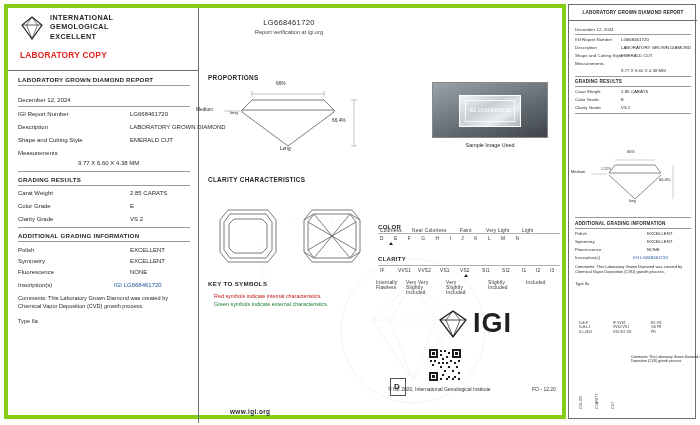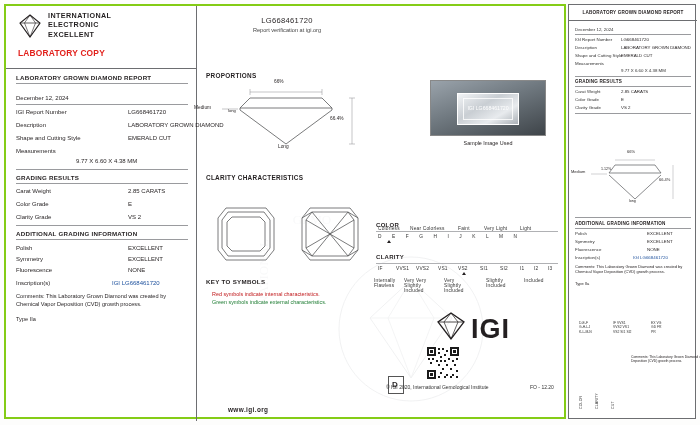--- a/index.html
+++ b/index.html
@@ -9,21 +9,21 @@
     font-family:"Liberation Sans", sans-serif;
     background:#ffffff;
     color:#231f20;
     overflow:hidden;
   }
   .page { position:relative; width:700px; height:425px; background:#fdfdfc; }
 
   
   .frame {
     position:absolute; left:4px; top:4px; width:562px; height:415px;
-    border:2px solid #84cc16; background:#ffffff;
+    border:4px solid #84cc16; background:#ffffff;
   }
   .side {
     position:absolute; left:568px; top:4px; width:128px; height:415px;
     border:1px solid #6d6e71; background:#ffffff;
   }
 
   
   .hdr { position:absolute; left:0; top:0; width:190px; height:62px; }
   .logo-blk { position:absolute; left:12px; top:5px; display:flex; align-items:flex-start; }
   .logo-dia {
@@ -102,21 +102,21 @@
   }
 
   
   .scale-label { position:absolute; font-size:6px; font-weight:bold; letter-spacing:.3px; }
   .scale-row { position:absolute; font-size:4.8px; letter-spacing:.2px; color:#333; }
   .sline { position:absolute; height:1px; background:#b0b1b4; }
   .marker { position:absolute; width:0; height:0; border-left:2.6px solid transparent; border-right:2.6px solid transparent; border-bottom:3.6px solid #231f20; }
 
   
   .biglogo { position:absolute; left:430px; top:300px; display:flex; align-items:center; }
-  .biglogo .txt { font-size:27px; font-weight:bold; letter-spacing:1px; margin-left:5px;margin-top:8px; }
+  .biglogo .txt { font-size:27px; font-weight:bold; letter-spacing:1px; margin-left:5px; }
 
   
   .foot-c { position:absolute; left:380px; top:378px; font-size:5px; color:#333; }
   .foot-fc { position:absolute; left:524px; top:378px; font-size:5px; color:#333; }
   .www { position:absolute; left:222px; top:400px; font-size:6.4px; font-weight:bold; letter-spacing:.4px; }
 
   .qr { position:absolute; left:420px; top:340px; width:34px; height:34px; }
 
   .dbox { position:absolute; left:382px; top:370px; width:16px; height:18px; border:1px solid #555; }
   .dbox .d { position:absolute; left:3px; top:3px; font-size:8px; font-weight:bold; }
@@ -161,21 +161,21 @@
         <div class="logo-dia">
           <svg width="24" height="24" viewBox="0 0 24 24">
             <polygon points="12,1 22,9 12,23 2,9" fill="none" stroke="#231f20" stroke-width="1.1"></polygon>
             <polyline points="2,9 22,9" fill="none" stroke="#231f20" stroke-width=".7"></polyline>
             <polyline points="6.5,9 12,1 17.5,9" fill="none" stroke="#231f20" stroke-width=".6"></polyline>
             <polyline points="6.5,9 12,23 17.5,9" fill="none" stroke="#231f20" stroke-width=".6"></polyline>
           </svg>
         </div>
         <div class="igi-lines">
           <div>INTERNATIONAL</div>
-          <div>ELECTRONIC</div>
+          <div>GEMOLOGICAL</div>
           <div>EXCELLENT</div>
         </div>
       </div>
       <div class="ec">LABORATORY COPY</div>
       <div class="hdr-rule"></div>
     </div>
     <div class="vrule-1"></div>
 
     <div class="rep-no">LG668461720</div>
     <div class="rep-ver">Report verification at igi.org</div>

